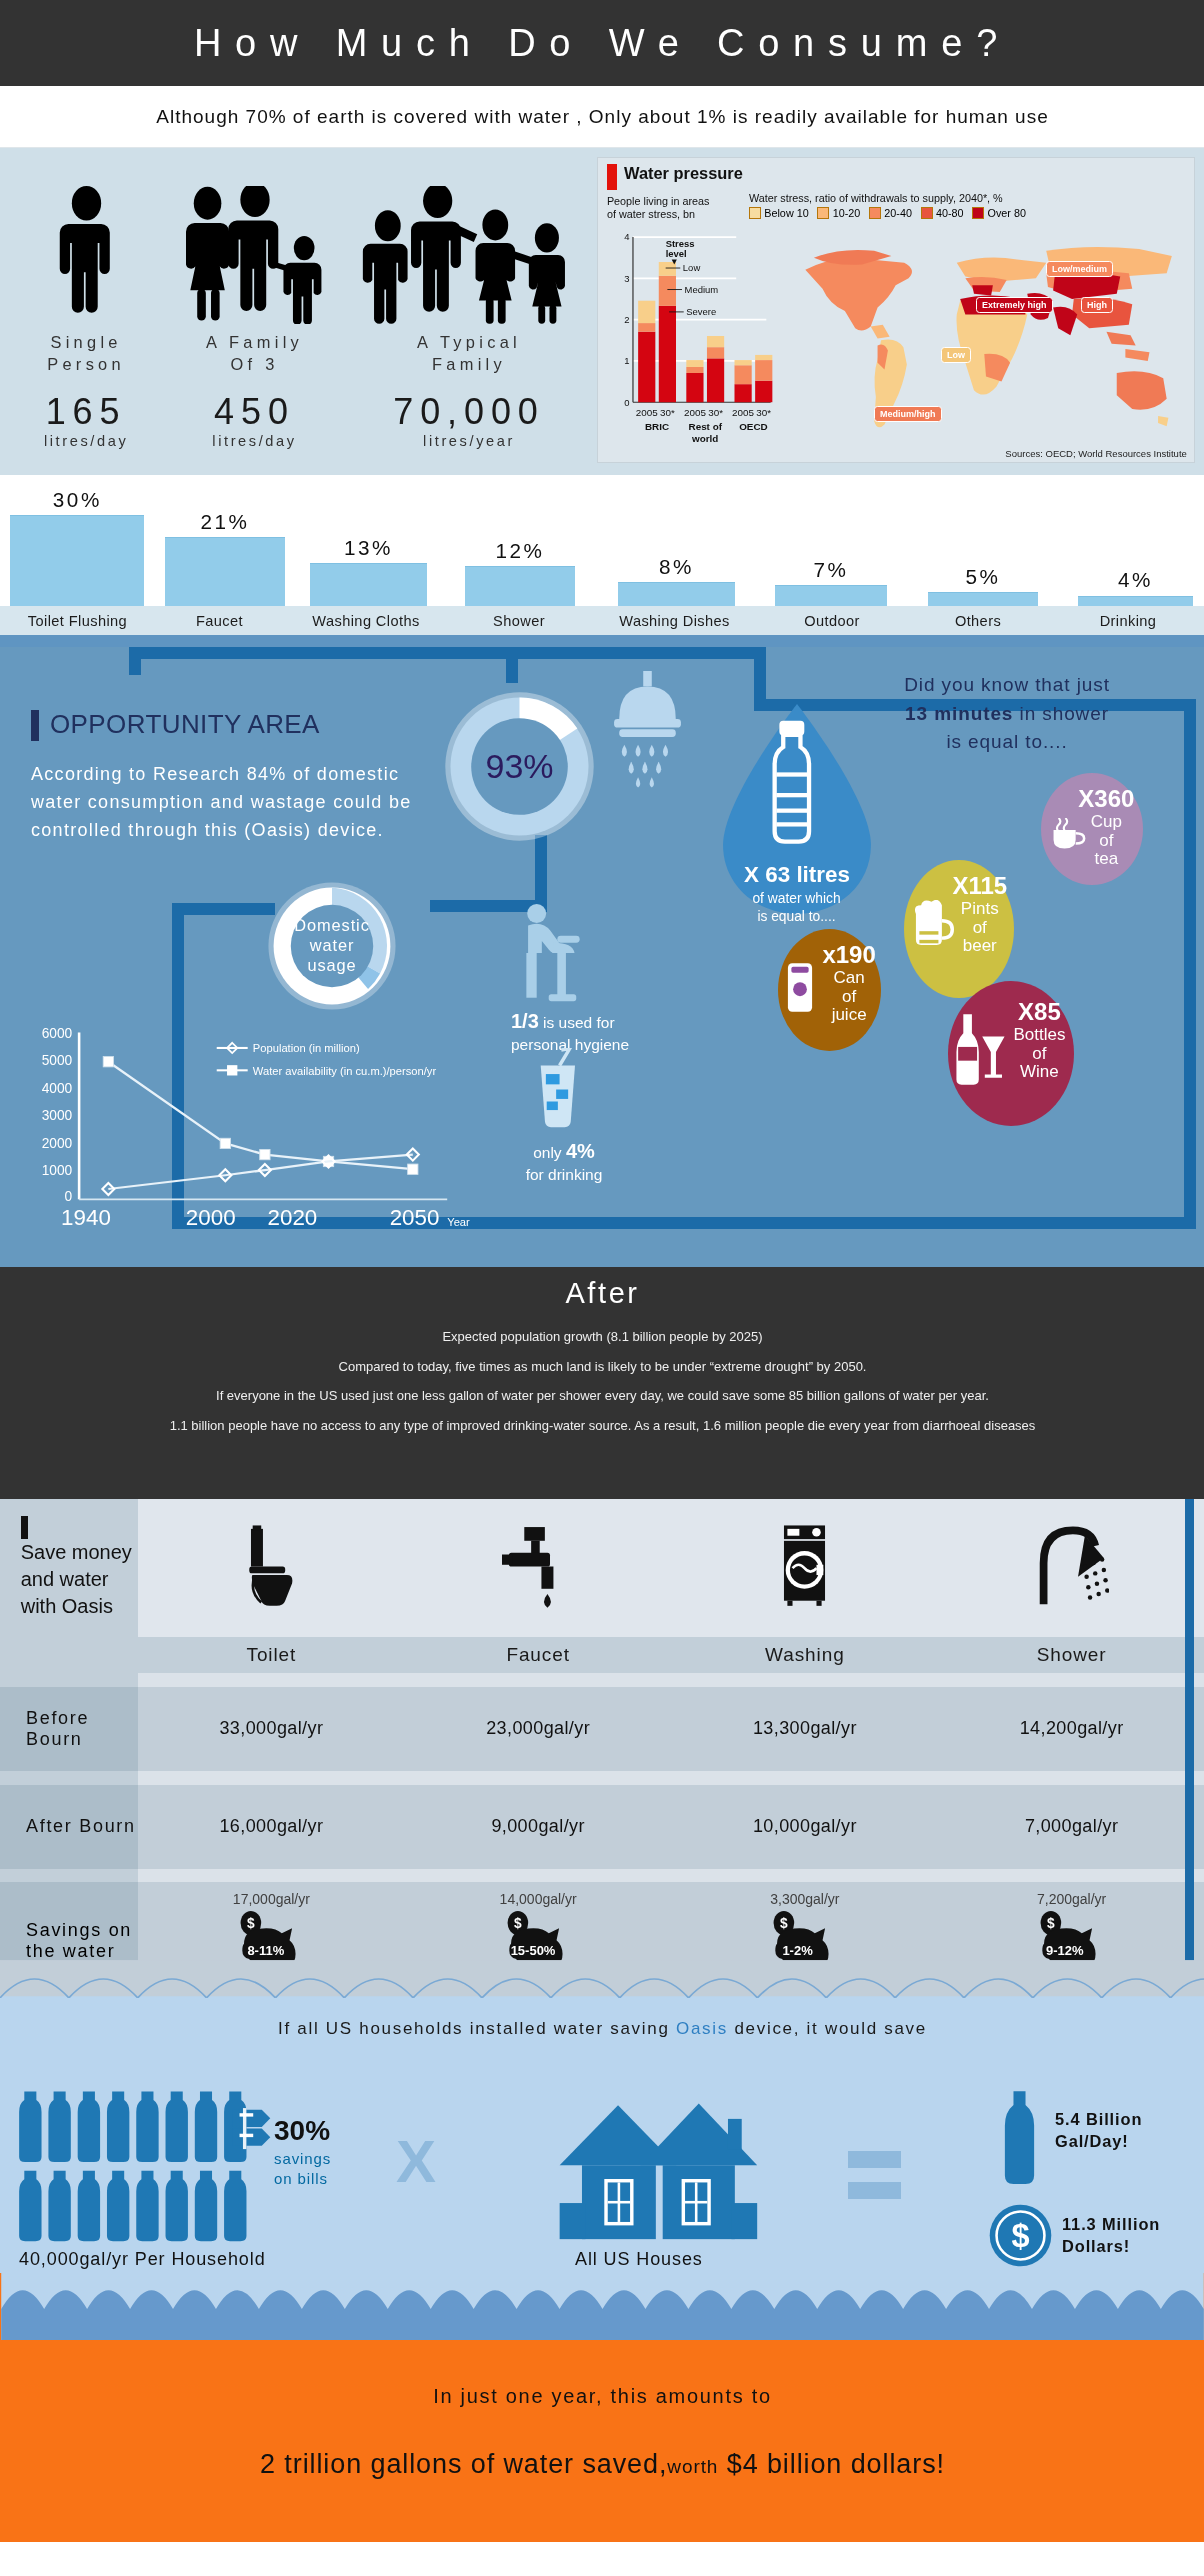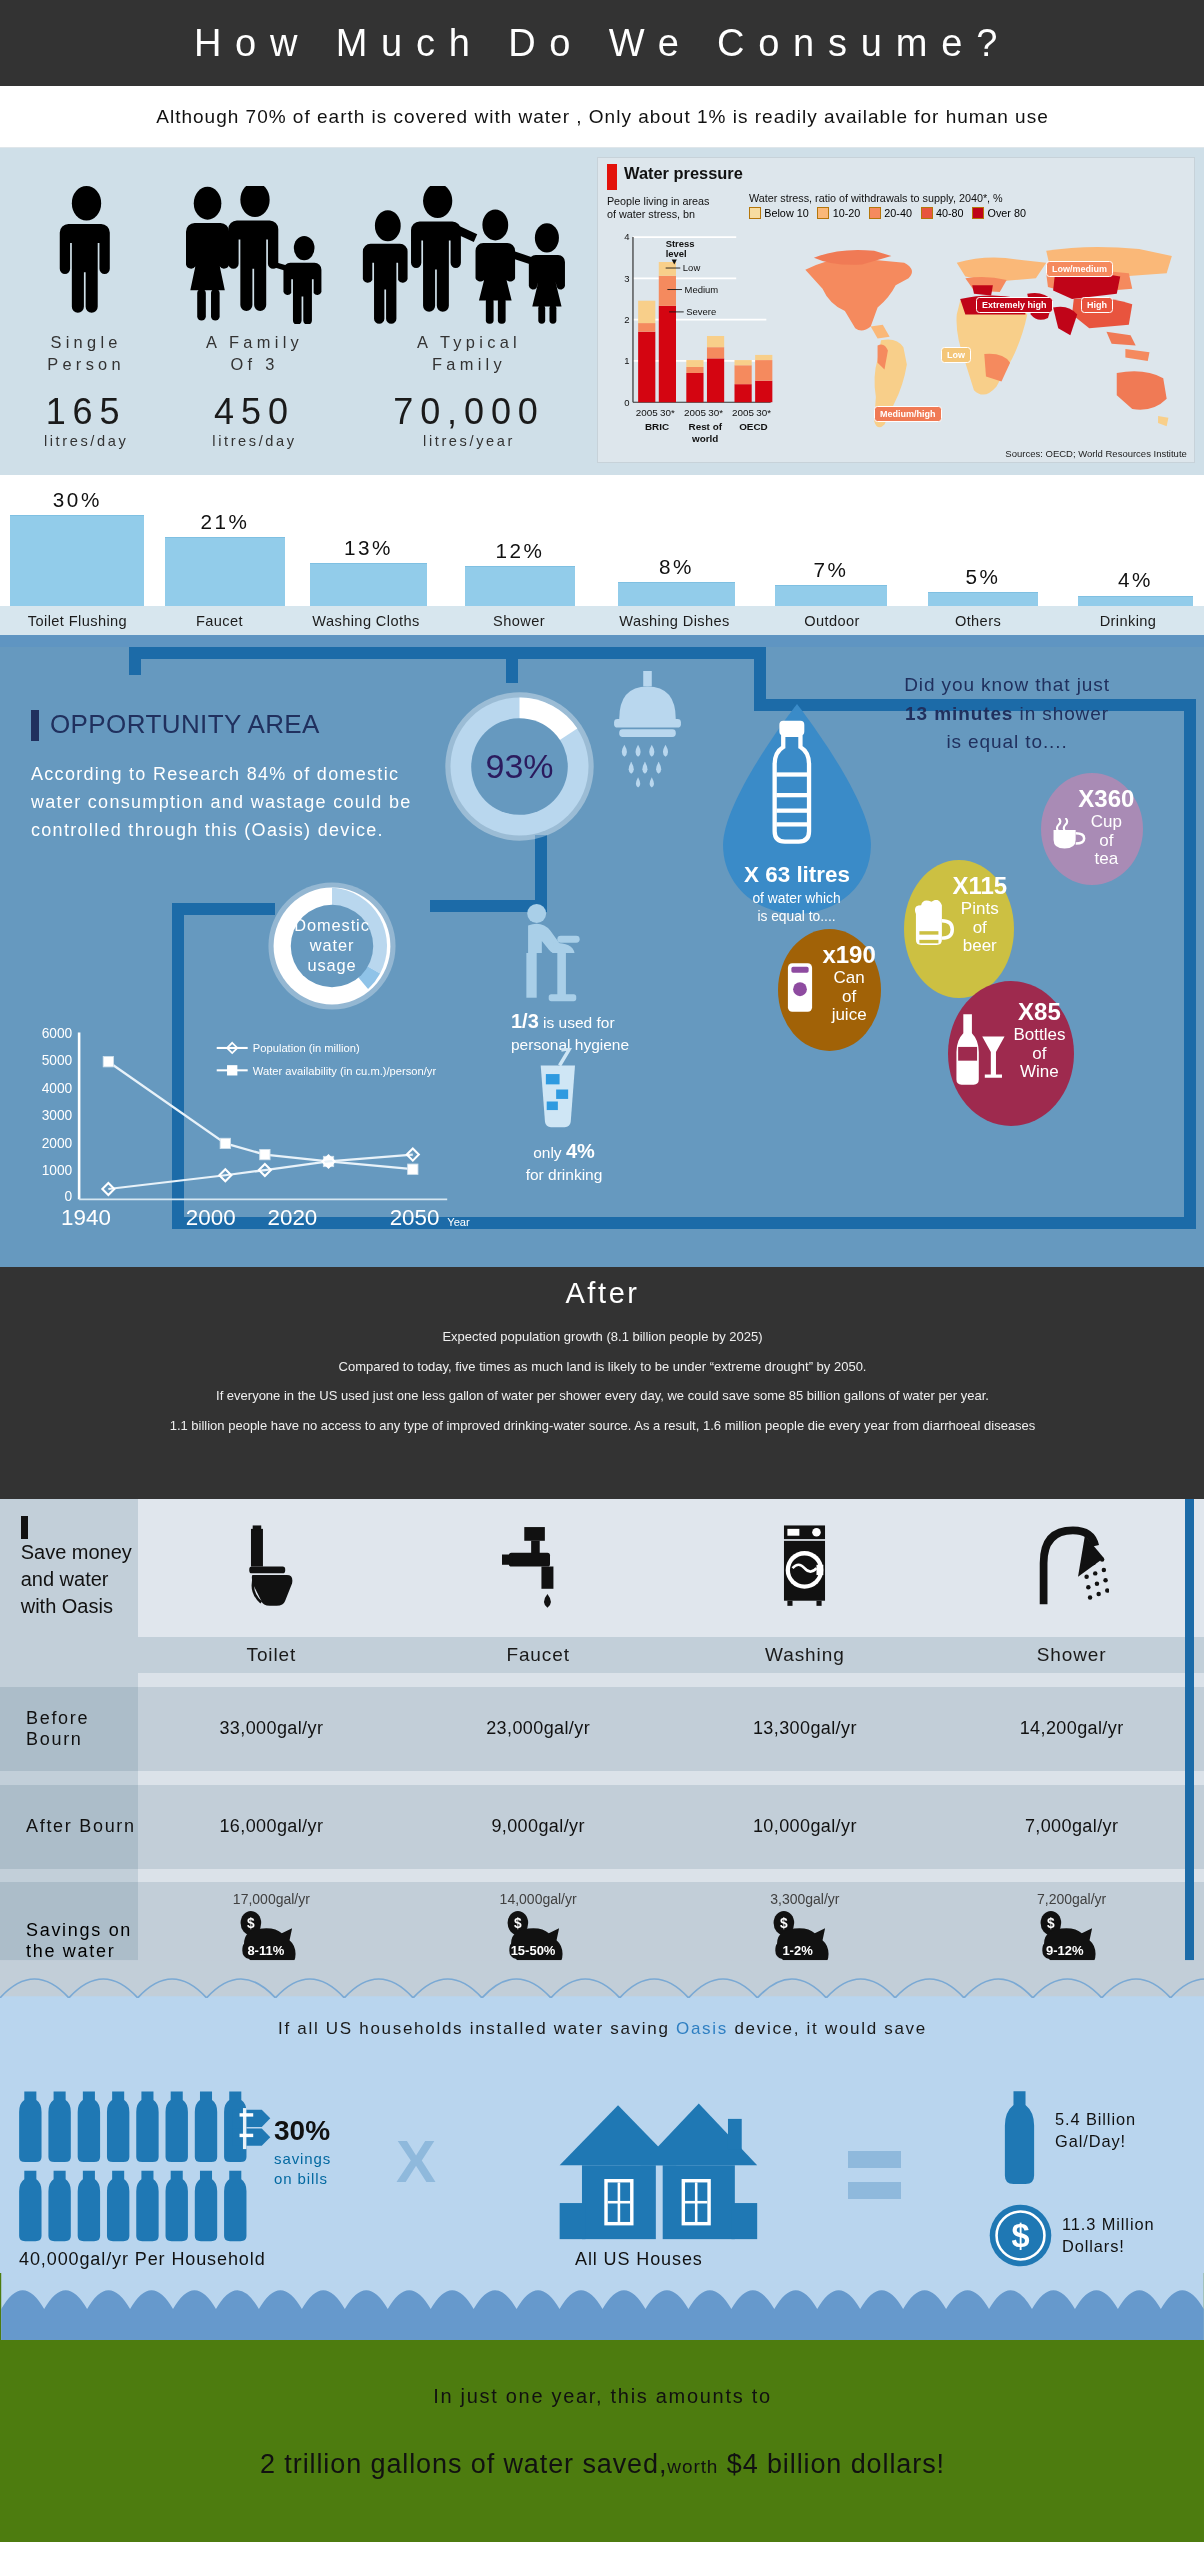--- a/index.html
+++ b/index.html
@@ -125,25 +125,25 @@
   .pigpct { position:absolute; color:#fff; font-size:13px; font-weight:bold; }
   #bluebar-right { position:absolute; right:11.2px; top:0; width:8.6px; height:465px; background:#1c6ba8;}
 
   
   #bottomlight { height:275px; background:#b9d5ee; position:relative;}
   .ifall { position:absolute; top:20.7px; width:1205px; text-align:center; font-size:17px; color:#1a1a1a; letter-spacing:1.7px;}
   .ifall .oasis { color:#2e7fc2; }
   .b30 { position:absolute; font-size:28px; font-weight:bold; color:#111; }
   .b30s { position:absolute; font-size:15px; color:#0369a1; line-height:1.3; letter-spacing:0.9px;}
   .capt { position:absolute; font-size:18px; color:#111; letter-spacing:0.9px;}
-  .rtxt { position:absolute; font-size:16.4px; color:#111; line-height:1.35; letter-spacing:0.9px;}
+  .rtxt { position:absolute; font-size:16.4px; color:#111; line-height:1.35; letter-spacing:0.9px;font-weight:bold;}
   .opsym { position:absolute; color:#8fb9dc; font-size:60px; font-weight:bold;}
 
   
-  #footer { height:269px; background:#4d7c0f; position:relative; }
+  #footer { height:269px; background:#f97316; position:relative; }
   .ftxt1 { position:absolute; top:112px; width:1205px; text-align:center; font-size:20px; color:#111; letter-spacing:1.7px;}
   .ftxt2 { position:absolute; top:176px; width:1205px; text-align:center; font-size:27px; color:#111; letter-spacing:0.9px;}
   .ftxt2 .small { font-size:19px; }
 </style>
 </head>
 <body>
 
 <div class="sec" id="header">
   <div class="title">How Much Do We Consume?</div>
 </div>

